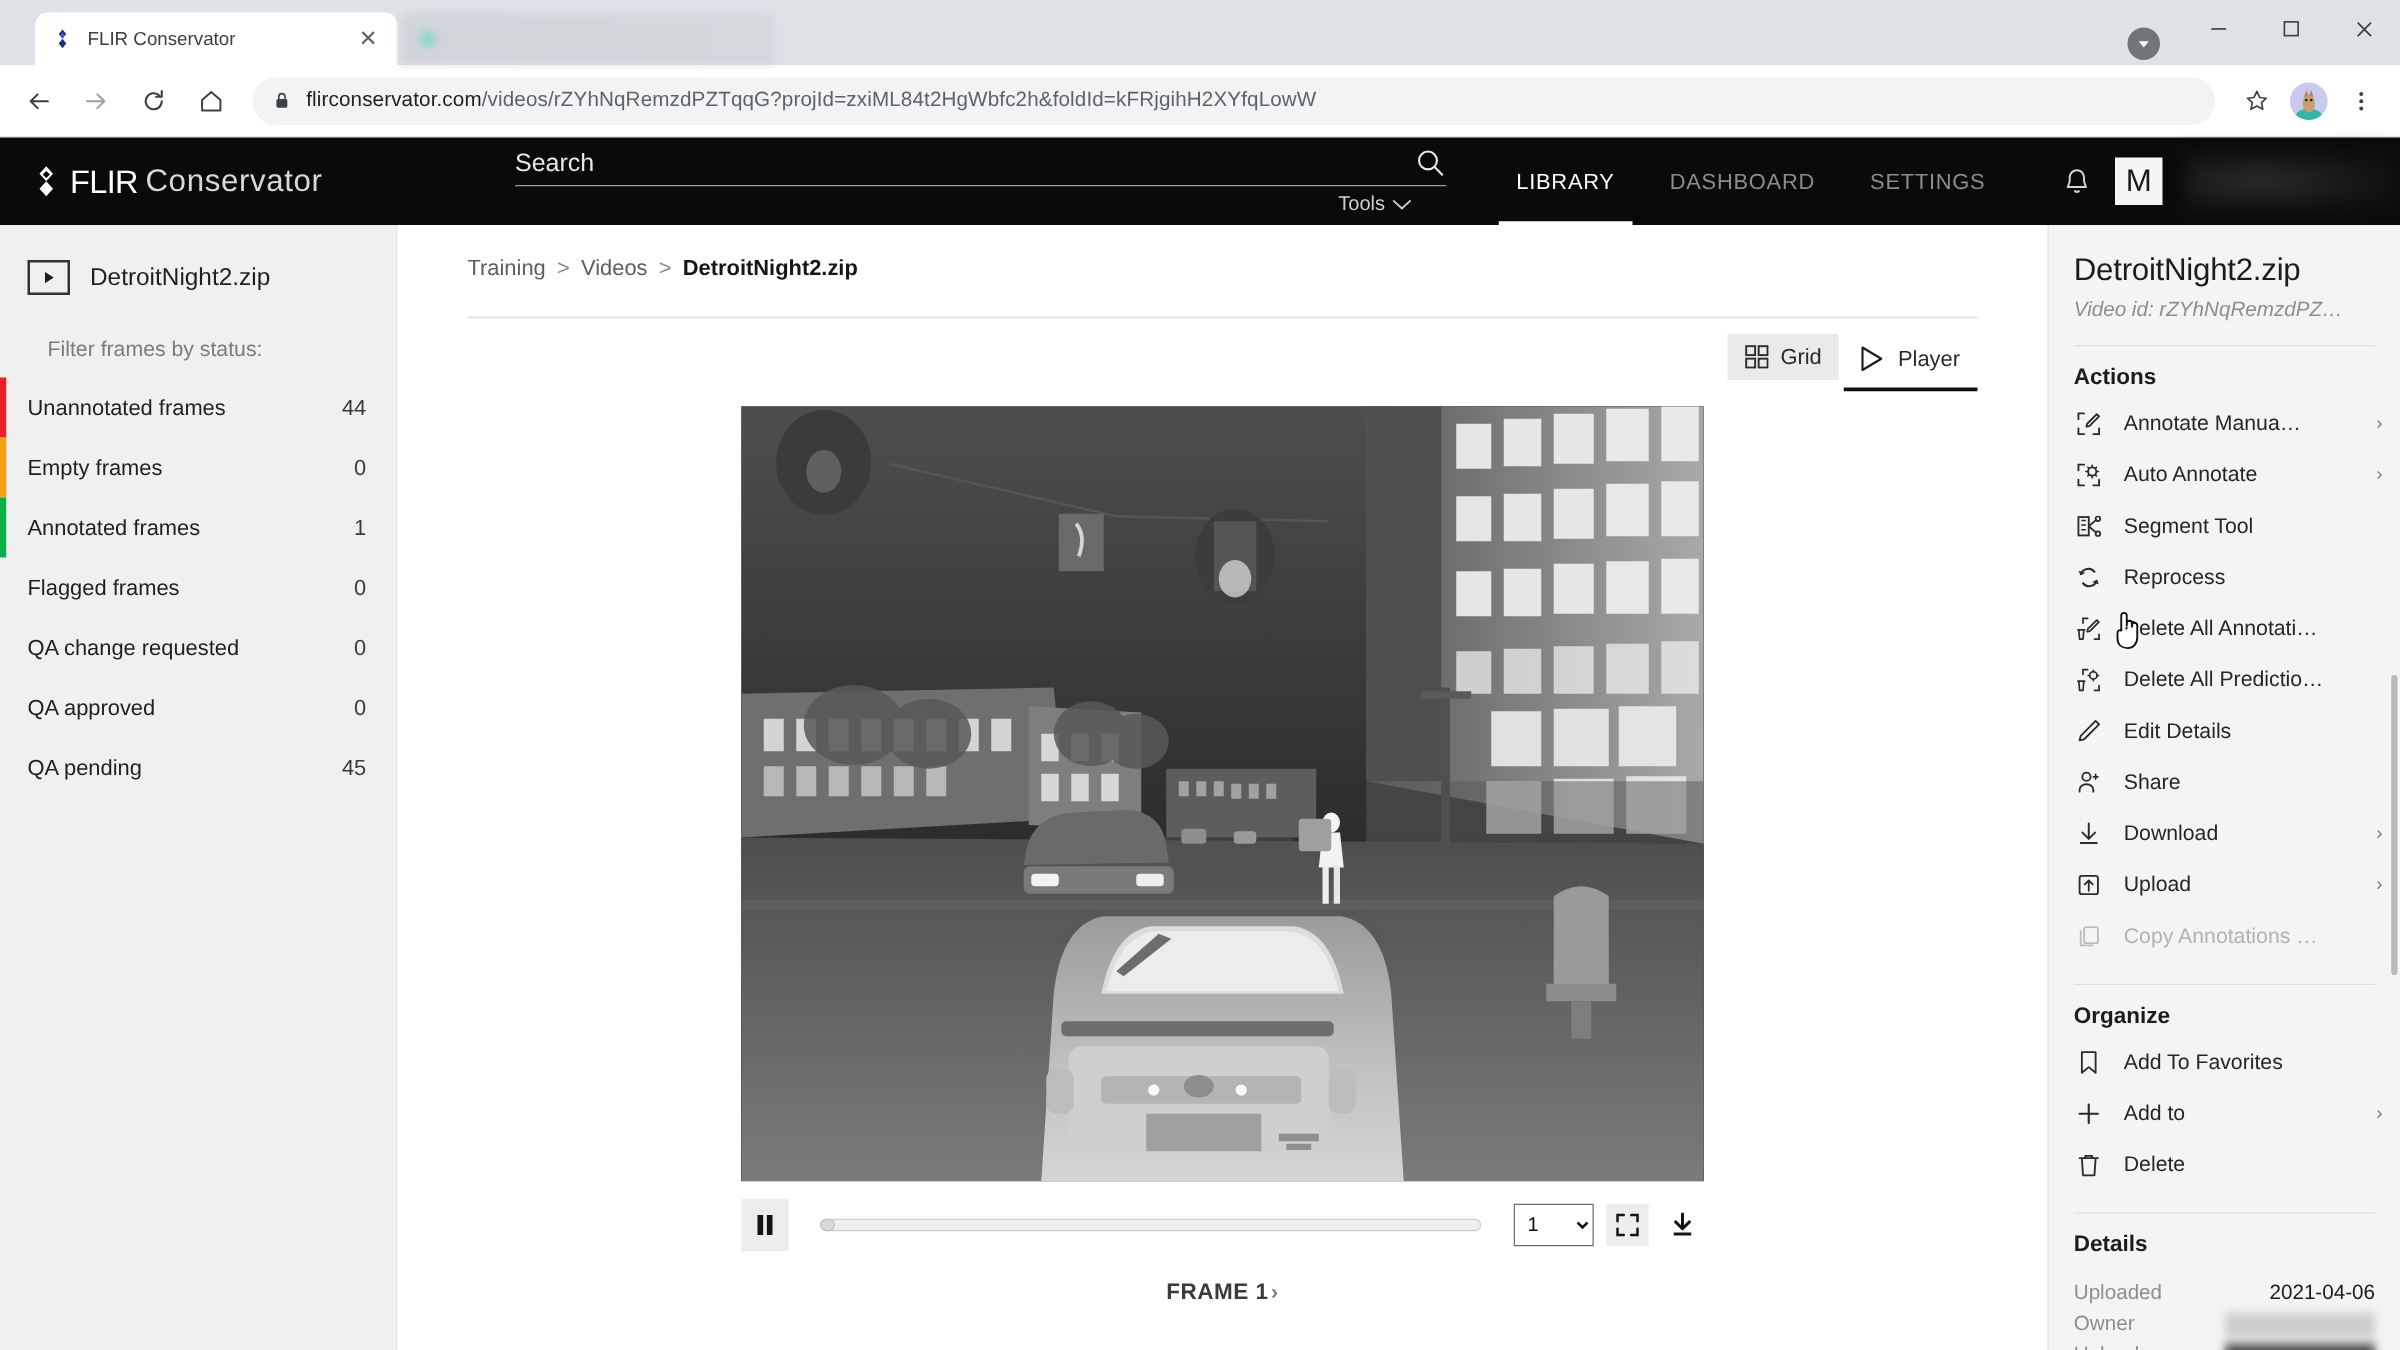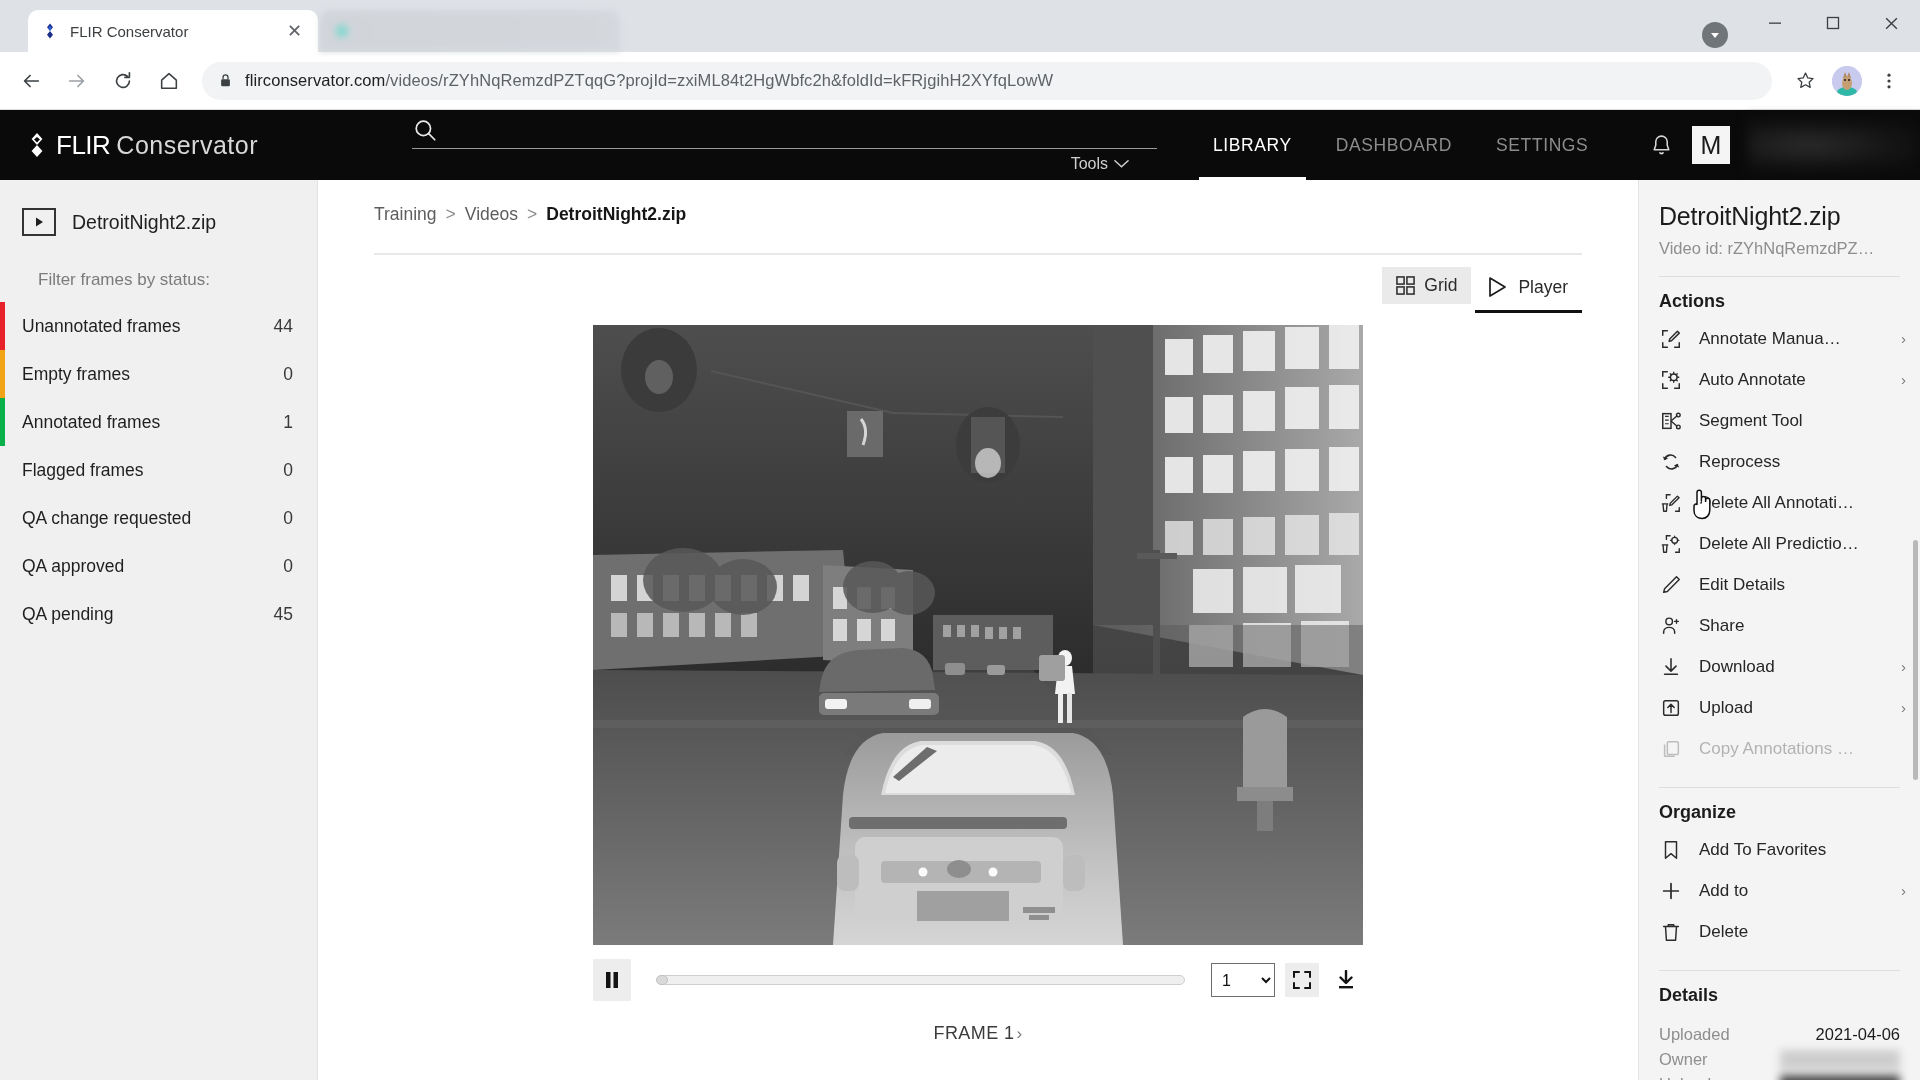--- a/index.html
+++ b/index.html
@@ -137,30 +137,30 @@
   .controls { width: 770px; display:flex; align-items:center; gap: 0; margin-top: 14px; }
   .pausebtn { width: 38px; height: 42px; background:#ededed; display:flex; align-items:center; justify-content:center; cursor:pointer;}
   .slider { flex:1; height: 10px; margin: 0 26px; background: #efefef; border: 1px solid #cfcfcf; border-radius: 6px; position:relative; cursor:pointer;}
   .slider .knob { position:absolute; left:-2px; top:-1px; width:12px; height:10px; background:#d9d9d9; border:1px solid #c2c2c2; border-radius:6px;}
   .framesel {
     width: 64px; height: 34px; border: 1px solid #6d6d6d; background:#fff;
     font-size: 16px; font-family: inherit; color:#111; padding-left: 6px; cursor:pointer;
   }
   .iconbtn { width: 34px; height: 34px; display:flex; align-items:center; justify-content:center; margin-left: 10px; cursor:pointer;}
   .iconbtn.shaded { background:#ededed; }
-  .framelabel { margin-top: 22px; font-size: 18px; color:#3b3b3b; letter-spacing:.4px; display:flex; align-items:center; gap:2px;}
+  .framelabel { margin-top: 22px; font-size: 18px; color:#3b3b3b; letter-spacing:.4px; display:flex; align-items:center; gap:2px;font-weight:bold;}
   .framelabel .chev { color:#7a7a7a; font-size: 17px;}
 
   
   .rightpanel {
     width: 282px; flex: none; background:#f4f4f4; border-left: 1px solid #e4e4e4;
     padding: 22px 0 0 0; position: relative; overflow: hidden;
   }
   .rp-title { font-size: 25px; color:#1c1c1c; padding: 0 20px; letter-spacing:-.2px;}
-  .rp-sub { font-size: 16.5px; color:#8e8e8e; padding: 8px 20px 0; white-space: nowrap; overflow: hidden;}
+  .rp-sub { font-size: 16.5px; color:#8e8e8e; padding: 8px 20px 0; white-space: nowrap; overflow: hidden; font-style: italic;}
   .rp-divider { height:1px; background:#dedede; margin: 18px 20px 0; }
   .rp-section { font-size: 18px; font-weight: 700; color:#1c1c1c; padding: 14px 20px 6px; }
   .rp-row {
     height: 41px; display:flex; align-items:center; gap: 16px; padding: 0 14px 0 20px;
     font-size: 17px; color:#262626; cursor:pointer;
   }
   .rp-row.disabled { color:#b3b3b3; cursor:default; }
   .rp-ico { width: 24px; height: 24px; flex:none; display:flex; align-items:center; justify-content:center; color:#2b2b2b;}
   .rp-row.disabled .rp-ico { color:#bdbdbd; }
   .rp-label { flex: 1; white-space:nowrap; overflow:hidden; }
@@ -294,20 +294,21 @@
               <path d="M12 12 L17 17.5 L12 23 L7 17.5 Z" fill="#fff"></path>
               <path d="M12 4.5 L14.7 7 L12 9.6 L9.3 7 Z" fill="#0a0a0a"></path>
             </svg>
         </span>
         <span class="brand-flir">FLIR</span>
         <span class="brand-cons">Conservator</span>
       </div>
 
       <div class="searchwrap">
         <div class="searchrow">
+          <input class="search-input" value="" placeholder="Search" style="">
           <span>
             <svg width="26" height="26" viewBox="0 0 24 24">
                 <circle cx="10.5" cy="10.5" r="6.6" fill="none" stroke="#e8e8e8" stroke-width="1.6"></circle>
                 <path d="M15.4 15.4 L21 21" stroke="#e8e8e8" stroke-width="1.6" stroke-linecap="round"></path>
               </svg>
           </span>
         </div>
         <div class="tools-row">
           <span class="tools-btn">
             <span>Tools</span>

